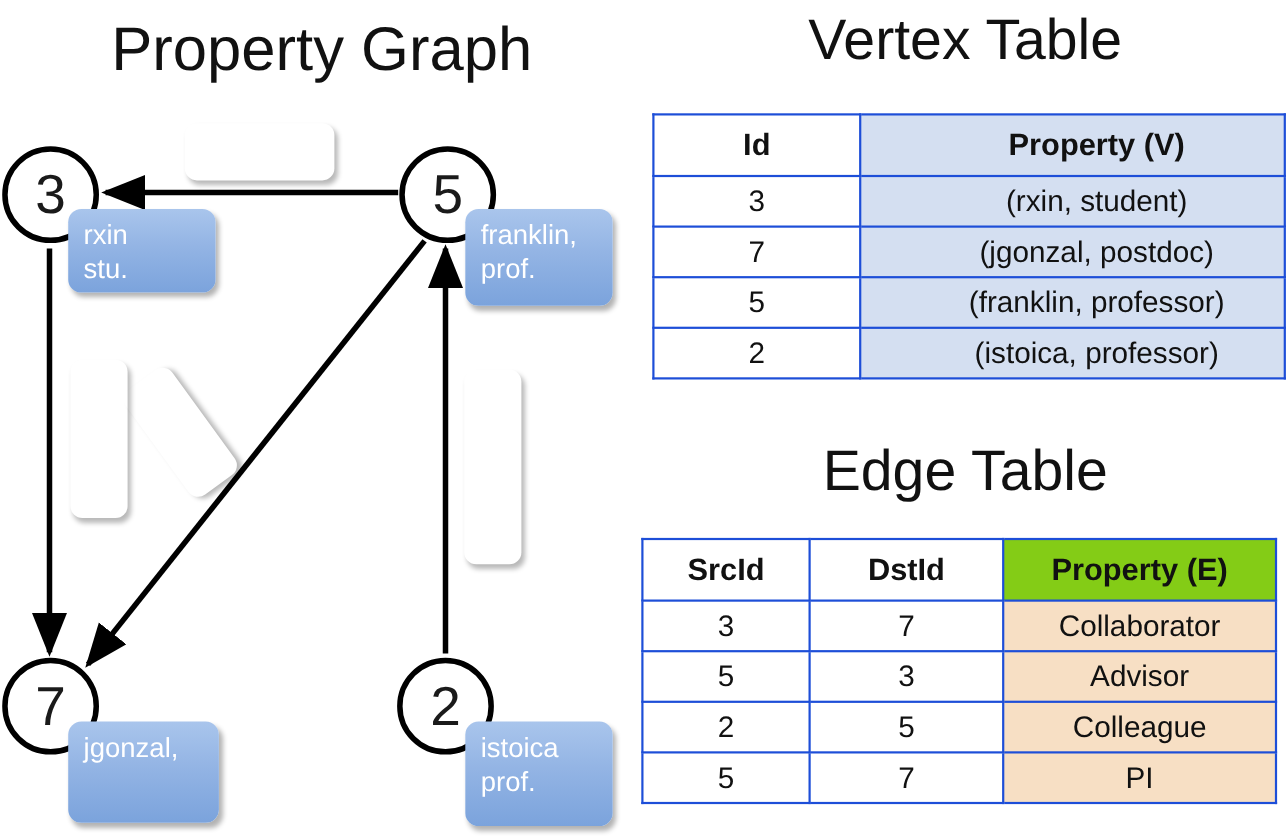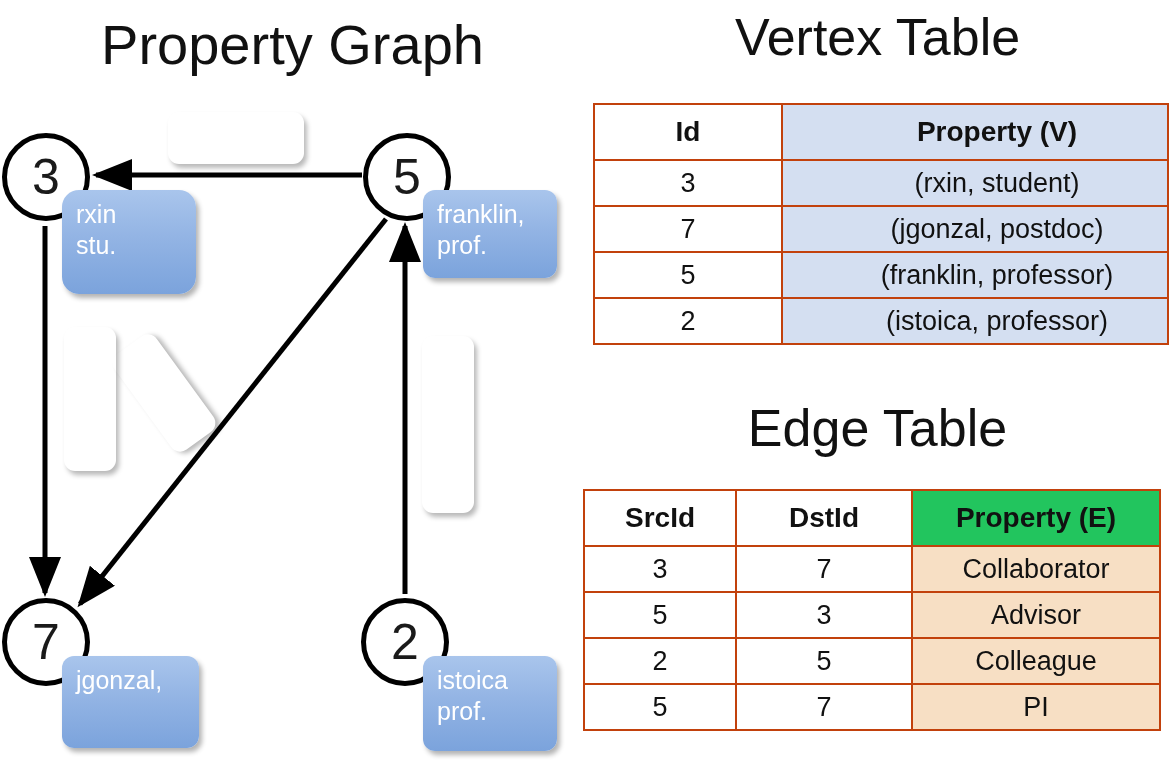--- a/index.html
+++ b/index.html
@@ -85,21 +85,21 @@
     color: #ffffff;
     font-size: 25px;
     line-height: 31px;
     font-family: "Liberation Sans", sans-serif;
     font-weight: 400;
     padding: 9px 0 0 14px;
     box-sizing: border-box;
     box-shadow: 3px 4px 5px rgba(0,0,0,0.30);
     z-index: 5;
   }
-  #prop-rxin      { left: 62px;  top: 186px; width: 134px; height: 104px; border-radius: 17px; }
+  #prop-rxin      { left: 62px;  top: 186px; width: 134px; height: 76px; }
   #prop-franklin  { left: 423px; top: 186px; width: 134px; height: 88px; }
   #prop-jgonzal   { left: 62px;  top: 652px; width: 137px; height: 92px; }
   #prop-istoica   { left: 423px; top: 652px; width: 134px; height: 95px; }
 
   
   .edge-badge {
     position: absolute;
     border-radius: 11px;
     background: linear-gradient(180deg, #f2b472 0%, #eca košile 0%, #eeab5e 40%, #e89b45 100%);
     color: #ffffff;
@@ -148,21 +148,21 @@
   .badge-text { display: block; }
 
   
   .data-table {
     position: absolute;
     border-collapse: collapse;
     font-family: "Liberation Sans", sans-serif;
     table-layout: fixed;
   }
   .data-table td, .data-table th {
-    border: 2px solid #c2410c;
+    border: 2px solid #1d4ed8;
     text-align: center;
     font-weight: 400;
     font-size: 27px;
     color: #111111;
     padding: 0;
     height: 46px;
     box-sizing: border-box;
     margin-left: 16px;
   }
   .data-table th {
@@ -175,21 +175,21 @@
   #vertex-table col.c-id   { width: 188px; }
   #vertex-table col.c-prop { width: 386px; }
   #vertex-table .cell-prop { background: #d4dff1; padding-left: 44px; }
   #vertex-table th.cell-prop { background: #d4dff1; }
 
   #edge-table { left: 583px; top: 489px; width: 576px; }
   #edge-table col.c-src  { width: 152px; }
   #edge-table col.c-dst  { width: 176px; }
   #edge-table col.c-prop { width: 248px; }
   #edge-table .cell-prop { background: #f7dfc4; }
-  #edge-table th.cell-prop { background: #22c55e; text-align: center; }
+  #edge-table th.cell-prop { background: #84cc16; text-align: center; }
 </style>
 </head>
 <body>
 
 <div id="graph-panel">
 
   <div class="title" id="title-property-graph">Property Graph</div>
 
   <svg id="graph-svg" viewBox="0 0 585 760">
     <defs>

